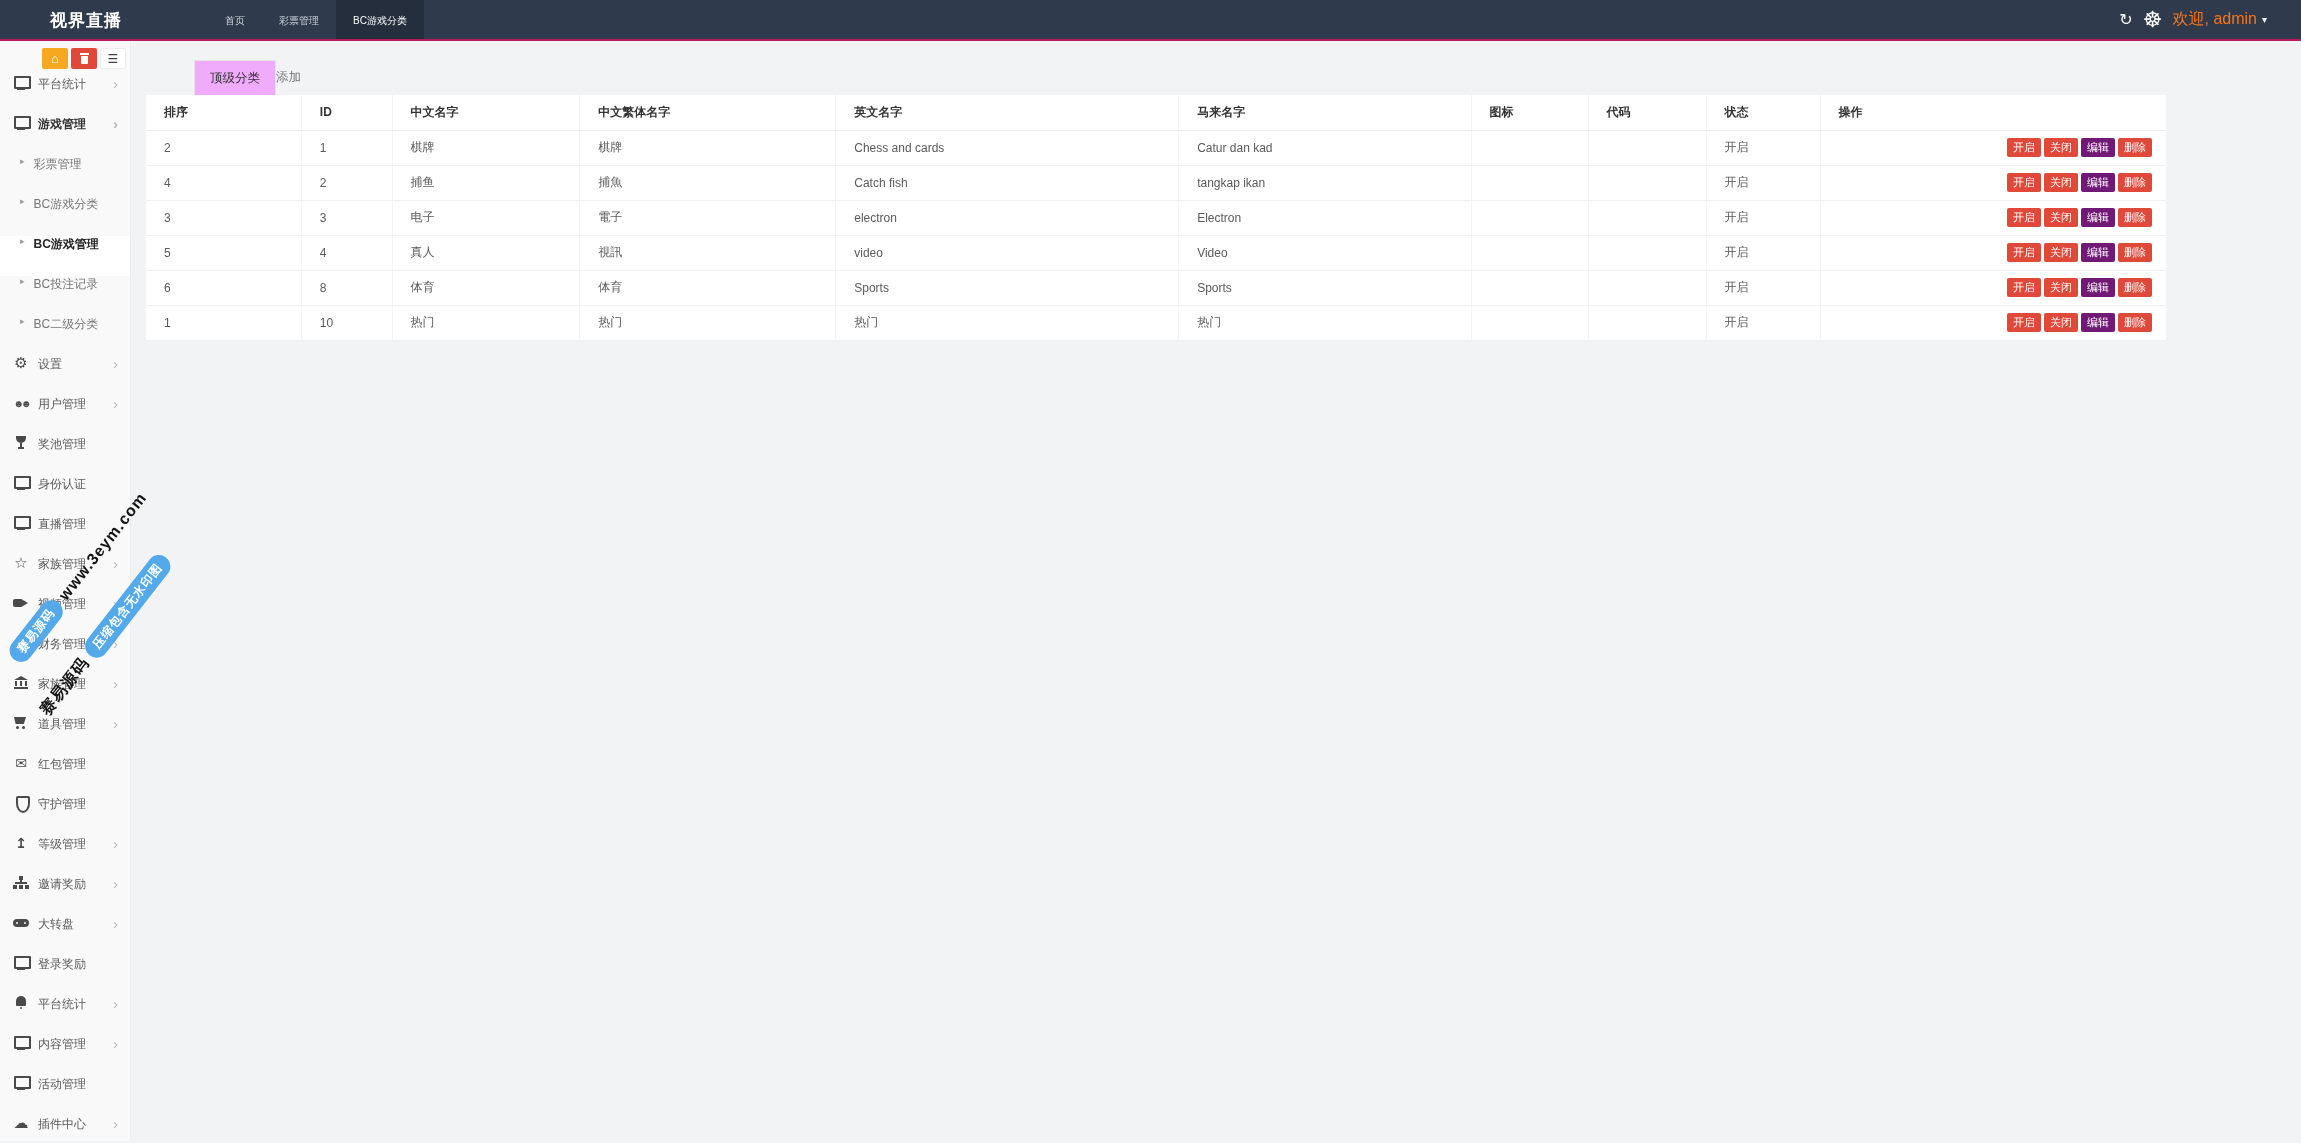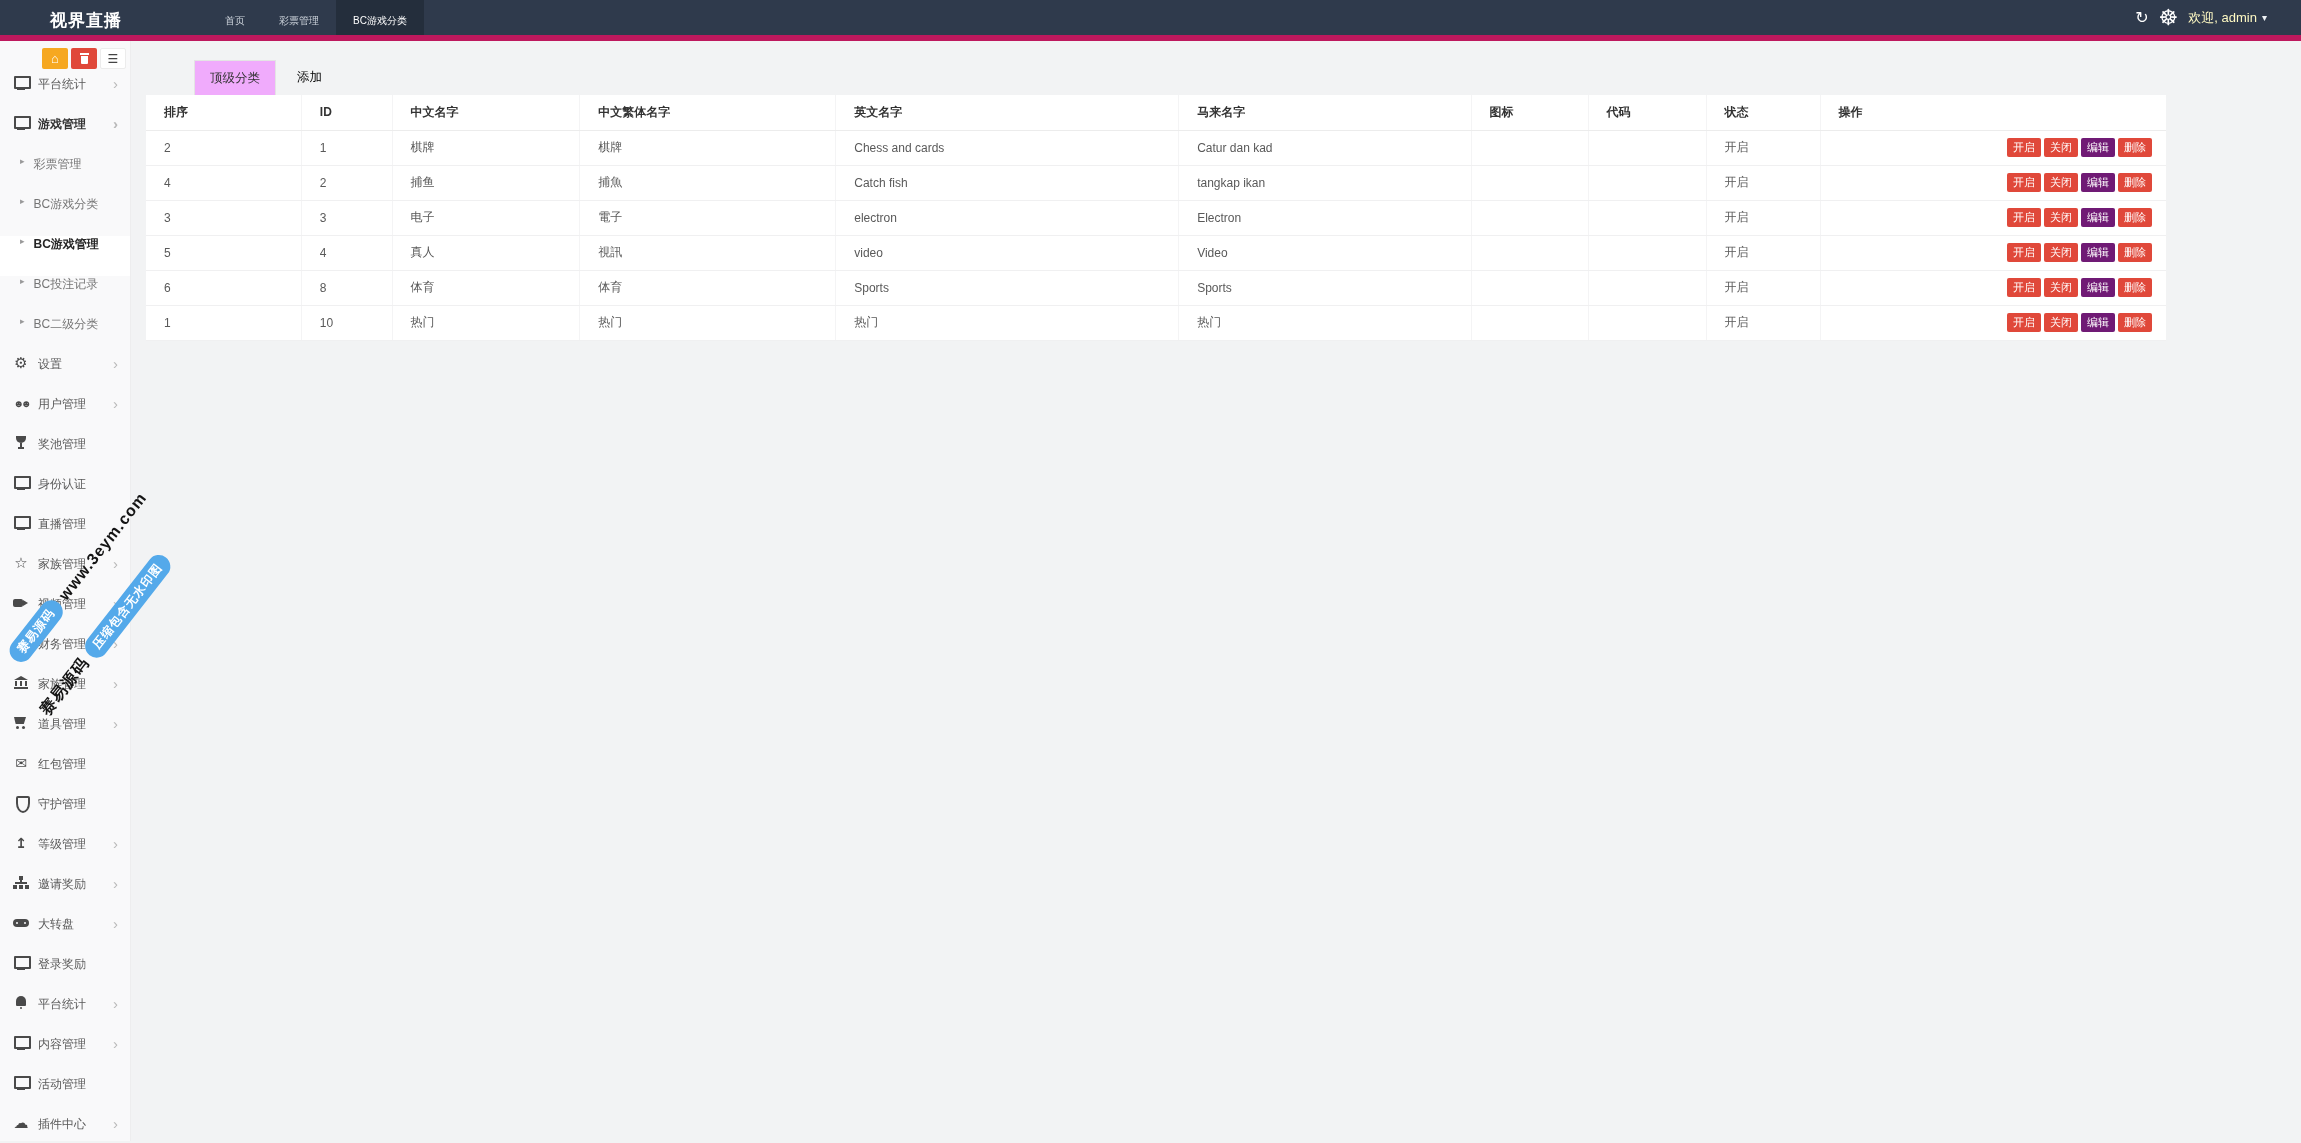--- a/index.html
+++ b/index.html
@@ -1,28 +1,28 @@
 <!DOCTYPE html>
 <html><head>
 <meta charset="utf-8">
 <style>
   *{box-sizing:border-box;margin:0;padding:0}
   html,body{width:2301px;height:1143px;overflow:hidden}
   body{font-family:"Liberation Sans","DejaVu Sans",sans-serif;background:#f2f3f4}
 
   
-  .topbar{height:41px;background:#2f3a4c;display:flex;align-items:stretch;color:#dfe3e8;border-bottom:6px solid #be185d}
+  .topbar{height:41px;background:#2f3a4c;display:flex;align-items:stretch;color:#dfe3e8;border-bottom:2px solid #be185d}
   .logo{width:172px;text-align:center;line-height:41px;color:#fff;font-size:17px;font-weight:bold;letter-spacing:1px}
   .topnav{display:flex;margin-left:36px}
   .tnav{line-height:41px;padding:0 17px;font-size:10px;cursor:pointer;color:#ccd2da}
   .tnav.active{background:#242e3c;color:#fff}
   .top-right{margin-left:auto;display:flex;align-items:center;gap:10px;padding-right:34px}
   .t-refresh{font-size:16px;color:#fff;cursor:pointer}
   .t-avatar{font-size:22px;color:#fff;line-height:1;cursor:pointer}
-  .t-welcome{font-size:13px;color:#fef9c3;cursor:pointer}
+  .t-welcome{font-size:16px;color:#f97316;cursor:pointer}
   .t-caret{font-size:10px;color:#eef1f4;margin-left:-5px;cursor:pointer}
 
   
   .main{display:flex;height:1100px}
   .sidebar{width:131px;background:#f9f9fa;border-right:1px solid #ededee;flex:none}
   .content{flex:1;position:relative}
 
   
   .quick{display:flex;gap:3px;padding:7px 0 7px 42px}
   .qb{width:26px;height:21px;display:flex;align-items:center;justify-content:center;border-radius:2px;cursor:pointer}
@@ -76,21 +76,21 @@
                  linear-gradient(#4a4a4a,#4a4a4a) 7px 3px/2px 4px no-repeat}
   .ic-gamepad::before{content:"";position:absolute;left:1px;top:3px;width:16px;height:8px;background:#4a4a4a;border-radius:4px}
   .ic-gamepad::after{content:"";position:absolute;left:4px;top:6px;width:2px;height:2px;background:#f9f9fa;border-radius:50%;box-shadow:8px 0 0 #f9f9fa}
   .ic-bell::before{content:"";position:absolute;left:4px;top:0;width:10px;height:10px;background:#4a4a4a;border-radius:5px 5px 1px 1px}
   .ic-bell::after{content:"";position:absolute;left:8px;top:11px;width:2px;height:2px;background:#4a4a4a;border-radius:50%}
   .ic-cloud::before{content:"☁";font-size:15px}
 
   
   .tabbar{display:flex;align-items:center;margin:19px 0 0 63px;height:35px}
   .tab{height:35px;line-height:34px;padding:0 15px;background:#f0abfc;border:1px solid #e4e4e4;border-bottom:none;font-size:12.5px;color:#333;cursor:pointer}
-  .tab-link{margin-left:21px;font-size:12.5px;color:#000000;cursor:pointer}
+  .tab-link{font-size:12.5px;color:#737373;cursor:pointer}
   .card{background:#fff;margin-left:15px;width:2020px}
   .tbl{width:100%;border-collapse:collapse;table-layout:fixed;font-size:12px;color:#595959}
   .tbl th{height:35px;text-align:left;font-weight:bold;color:#333;padding:0 0 0 18px;border-bottom:1px solid #ececec;border-left:1px solid #f4f4f5;overflow:hidden;white-space:nowrap}
   .tbl th:first-child,.tbl td:first-child{border-left:none}
   .tbl td{height:35px;padding:0 0 0 18px;border-bottom:1px solid #f0f0f1;border-left:1px solid #f4f4f5;overflow:hidden;white-space:nowrap}
   .tbl td.acts{text-align:right;padding:0 14px 0 0}
   .abtn{display:inline-block;margin-left:3px;padding:2px 6px;border-radius:2px;color:#fff;font-size:11px;cursor:pointer;line-height:1.3}
   .abtn.red{background:#e0483a}
   .abtn.dark{background:#701a75}
 

